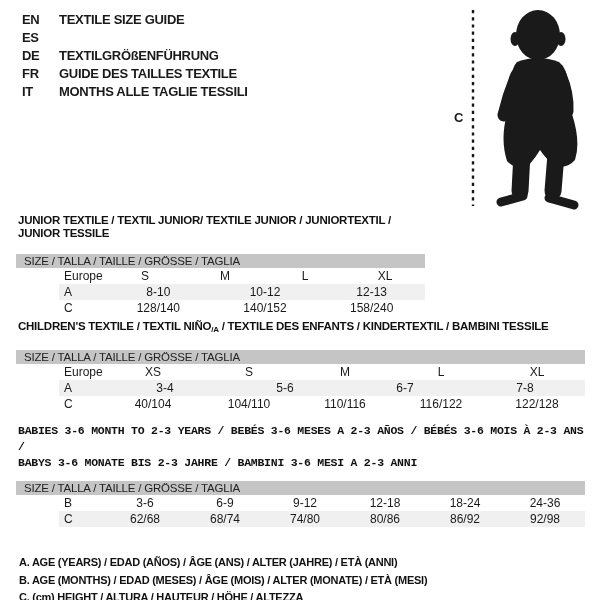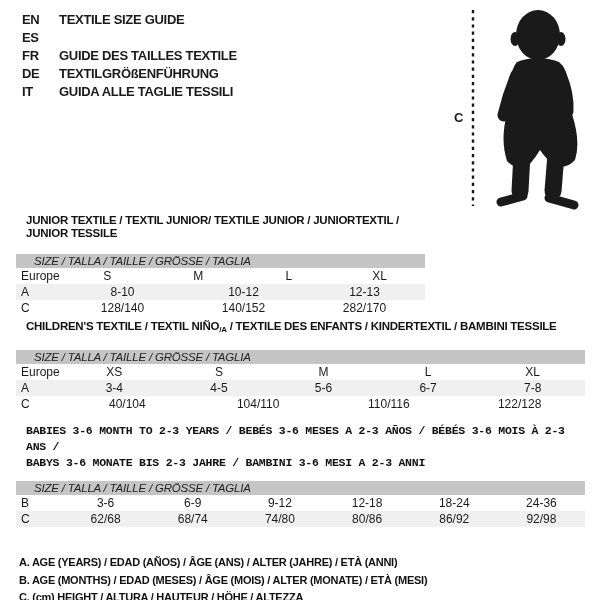--- a/index.html
+++ b/index.html
@@ -21,56 +21,56 @@
   .figure{position:absolute;top:6px;left:452px;width:148px;height:205px;}
   .c-label{position:absolute;left:2px;top:104px;font-size:13px;font-weight:bold;}
   .dash{stroke:#161616;stroke-width:2.4;stroke-dasharray:3.2 4;}
   .baby-shape{fill:var(--ink);}
   .limb{fill:none;stroke:var(--ink);stroke-linecap:round;}
   
   .section{position:absolute;left:16px;}
   .sec-junior{top:214px;width:409px;}
   .sec-children{top:320px;width:569px;}
   .sec-babies{top:423px;width:569px;}
-  .sec-title{font-weight:bold;font-size:11.5px;line-height:13px;margin:0 0 14px 10px;letter-spacing:-0.25px;color:#111;}
+  .sec-title{font-weight:bold;font-size:11.5px;line-height:13px;margin:0 0 14px 2px;letter-spacing:-0.25px;color:#111;}
   .sec-babies .sec-title{line-height:16px;margin-bottom:10px;font-family:Liberation Mono, monospace;}
   .sub{font-size:8px;vertical-align:-2px;}
   .size-table{width:100%;}
-  .t-bar{height:14px;line-height:14px;background:var(--bar);font-size:11.5px;padding-left:18px;letter-spacing:-0.2px;color:#222;font-style:italic;}
-  .t-row{display:flex;height:16px;line-height:16px;font-size:12px;}
+  .t-bar{height:14px;line-height:14px;background:var(--bar);font-size:11.5px;padding-left:8px;letter-spacing:-0.2px;color:#222;}
+  .t-row{display:flex;height:16px;line-height:16px;font-size:12px;margin-left:43px;}
   .t-row.shaded{background:var(--shade);}
   .t-label{width:46px;padding-left:5px;}
   .t-cell{flex:1;text-align:center;}
   
   .footnotes{position:absolute;top:554px;left:19px;font-weight:bold;font-size:11px;line-height:17.5px;letter-spacing:-0.25px;color:#111;}
 </style>
 </head>
 <body>
 
 <div class="page">
 
   <div class="lang-block" id="langs">
       <div class="lang-row">
         <span class="lang-code">EN</span>
         <span class="lang-label">TEXTILE SIZE GUIDE</span>
       </div>
       <div class="lang-row">
         <span class="lang-code">ES</span>
       </div>
       <div class="lang-row">
+        <span class="lang-code">DE</span>
+        <span class="lang-label">TEXTILGRÖßENFÜHRUNG</span>
+      </div>
+      <div class="lang-row">
         <span class="lang-code">FR</span>
         <span class="lang-label">GUIDE DES TAILLES TEXTILE</span>
       </div>
       <div class="lang-row">
-        <span class="lang-code">DE</span>
-        <span class="lang-label">TEXTILGRÖßENFÜHRUNG</span>
-      </div>
-      <div class="lang-row">
         <span class="lang-code">IT</span>
-        <span class="lang-label">GUIDA ALLE TAGLIE TESSILI</span>
+        <span class="lang-label">MONTHS ALLE TAGLIE TESSILI</span>
       </div>
     </div>
 
   <div class="figure">
     <span class="c-label">C</span>
     <svg width="148" height="205" viewBox="0 0 148 205">
       <line class="dash" x1="21" y1="4" x2="21" y2="200"></line>
       <g transform="translate(38,2)">
         <ellipse class="baby-shape" cx="48" cy="27" rx="22" ry="25"></ellipse>
         <ellipse class="baby-shape" cx="25" cy="31" rx="4.5" ry="7"></ellipse>
@@ -104,51 +104,51 @@
           <div class="t-row shaded">
             <span class="t-label">A</span>
             <span class="t-cell">8-10</span>
             <span class="t-cell">10-12</span>
             <span class="t-cell">12-13</span>
           </div>
           <div class="t-row">
             <span class="t-label">C</span>
             <span class="t-cell">128/140</span>
             <span class="t-cell">140/152</span>
-            <span class="t-cell">282/170</span>
+            <span class="t-cell">158/240</span>
           </div>
         </div>
       </section>
       <section class="section sec-children">
         <div class="sec-title">
           <div class="title-line"><span>CHILDREN'S TEXTILE / TEXTIL NIÑO</span><span class="sub">/A</span><span> / TEXTILE DES ENFANTS / KINDERTEXTIL / BAMBINI TESSILE</span></div>
         </div>
         <div class="size-table">
           <div class="t-bar">SIZE / TALLA / TAILLE / GRÖSSE / TAGLIA</div>
           <div class="t-row">
             <span class="t-label">Europe</span>
             <span class="t-cell">XS</span>
             <span class="t-cell">S</span>
             <span class="t-cell">M</span>
             <span class="t-cell">L</span>
             <span class="t-cell">XL</span>
           </div>
           <div class="t-row shaded">
             <span class="t-label">A</span>
             <span class="t-cell">3-4</span>
-            <span class="t-cell">4-5</span>
             <span class="t-cell">5-6</span>
             <span class="t-cell">6-7</span>
             <span class="t-cell">7-8</span>
           </div>
           <div class="t-row">
             <span class="t-label">C</span>
             <span class="t-cell">40/104</span>
             <span class="t-cell">104/110</span>
             <span class="t-cell">110/116</span>
+            <span class="t-cell">116/122</span>
             <span class="t-cell">122/128</span>
           </div>
         </div>
       </section>
       <section class="section sec-babies">
         <div class="sec-title">
           <div class="title-line"><span>BABIES 3-6 MONTH TO 2-3 YEARS / BEBÉS 3-6 MESES A 2-3 AÑOS / BÉBÉS 3-6 MOIS À 2-3 ANS /</span></div>
           <div class="title-line"><span>BABYS 3-6 MONATE BIS 2-3 JAHRE / BAMBINI 3-6 MESI A 2-3 ANNI</span></div>
         </div>
         <div class="size-table">

